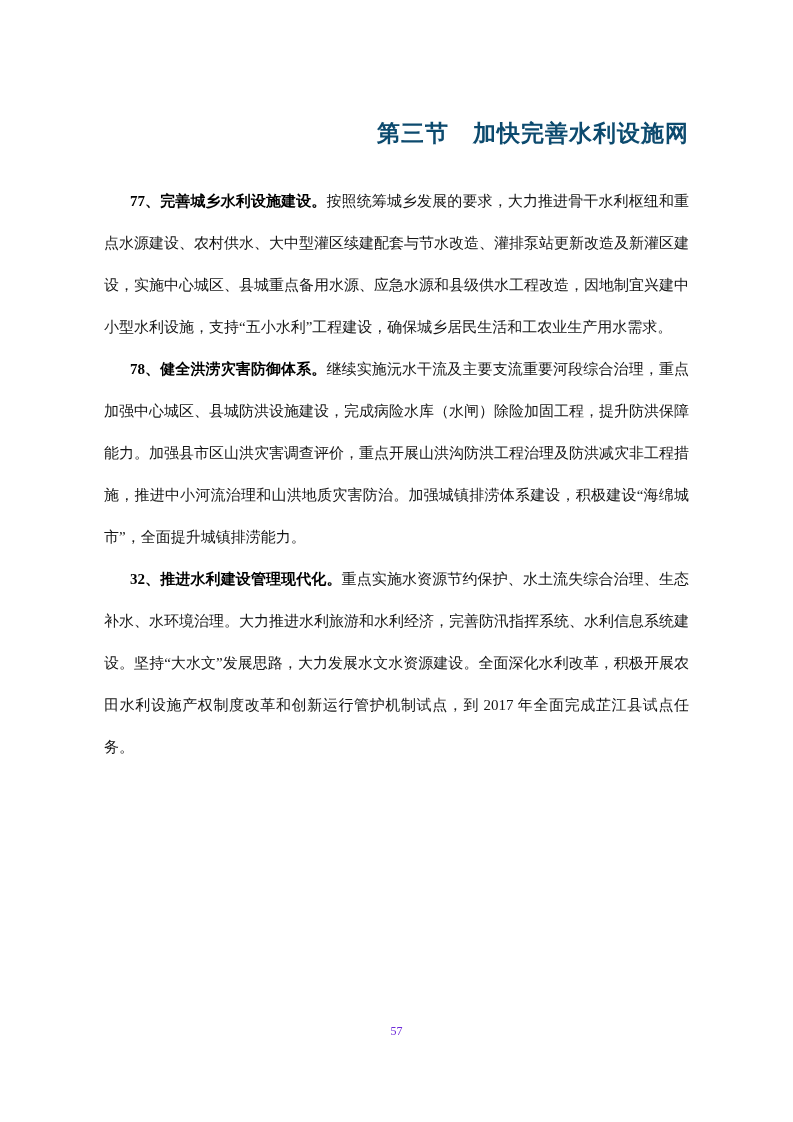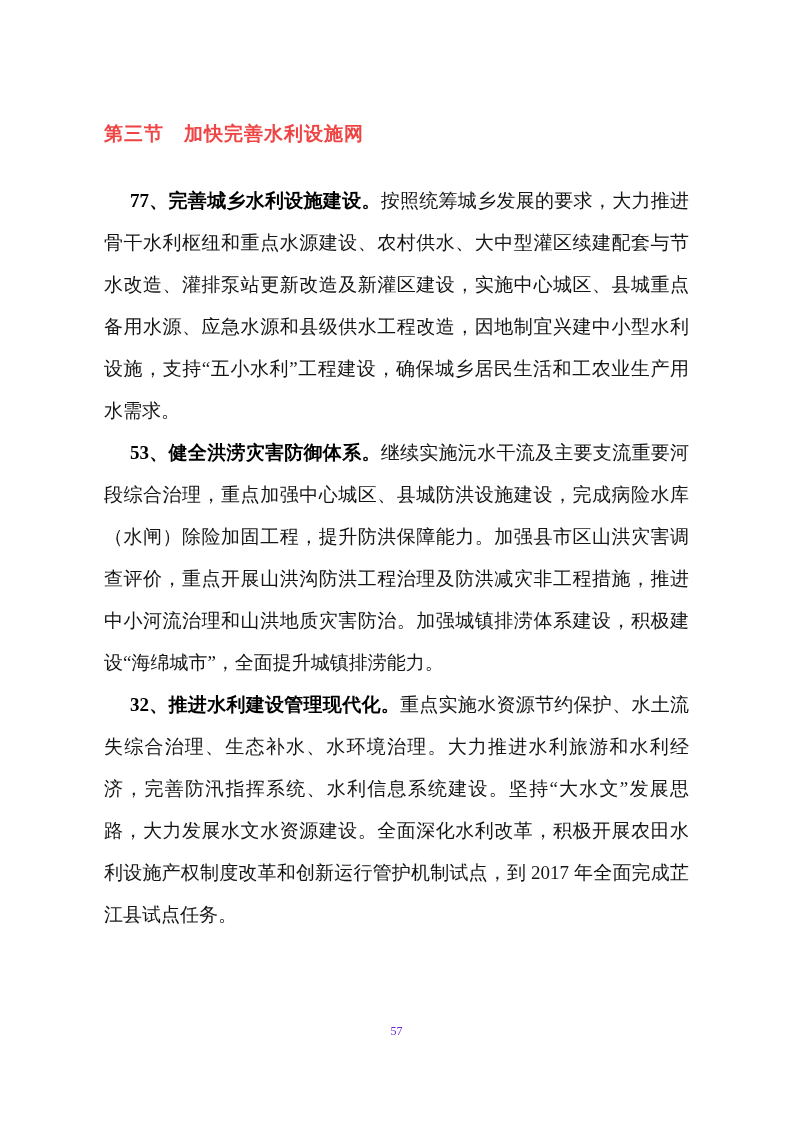--- a/index.html
+++ b/index.html
@@ -15,31 +15,31 @@
     color: #1a1a1a;
     overflow: hidden;
   }
   .doc-page {
     position: absolute;
     inset: 0;
     background: #ffffff;
   }
   .section-title {
     margin: 118px 104px 0 104px;
-    text-align: left;
-    font-size: 19px;
+    text-align: right;
+    font-size: 23px;
     line-height: 32px;
     font-weight: 700;
     letter-spacing: 1px;
-    color: #ef4444;
+    color: #0c4a6e;
   }
   .body-text {
     margin: 30px 104px 0 104px;
     width: 585px;
-    font-size: 19px;
+    font-size: 15px;
     line-height: 42px;
     text-align: justify;
     text-justify: inter-character;
     color: #151515;
   }
   .para {
     margin: 0;
     padding: 0;
     text-indent: 26px;
   }
@@ -62,21 +62,21 @@
 <body>
 
 <div class="doc-page">
 
   <h2 class="section-title">第三节　加快完善水利设施网</h2>
 
   <div class="body-text">
 
     <p class="para"><span class="lead">77、完善城乡水利设施建设。</span><span>按照统筹城乡发展的要求，大力推进骨干水利枢纽和重点水源建设、农村供水、大中型灌区续建配套与节水改造、灌排泵站更新改造及新灌区建设，实施中心城区、县城重点备用水源、应急水源和县级供水工程改造，因地制宜兴建中小型水利设施，支持“五小水利”工程建设，确保城乡居民生活和工农业生产用水需求。</span></p>
 
-    <p class="para"><span class="lead">53、健全洪涝灾害防御体系。</span><span>继续实施沅水干流及主要支流重要河段综合治理，重点加强中心城区、县城防洪设施建设，完成病险水库（水闸）除险加固工程，提升防洪保障能力。加强县市区山洪灾害调查评价，重点开展山洪沟防洪工程治理及防洪减灾非工程措施，推进中小河流治理和山洪地质灾害防治。加强城镇排涝体系建设，积极建设“海绵城市”，全面提升城镇排涝能力。</span></p>
+    <p class="para"><span class="lead">78、健全洪涝灾害防御体系。</span><span>继续实施沅水干流及主要支流重要河段综合治理，重点加强中心城区、县城防洪设施建设，完成病险水库（水闸）除险加固工程，提升防洪保障能力。加强县市区山洪灾害调查评价，重点开展山洪沟防洪工程治理及防洪减灾非工程措施，推进中小河流治理和山洪地质灾害防治。加强城镇排涝体系建设，积极建设“海绵城市”，全面提升城镇排涝能力。</span></p>
 
     <p class="para"><span class="lead">32、推进水利建设管理现代化。</span><span>重点实施水资源节约保护、水土流失综合治理、生态补水、水环境治理。大力推进水利旅游和水利经济，完善防汛指挥系统、水利信息系统建设。坚持“大水文”发展思路，大力发展水文水资源建设。全面深化水利改革，积极开展农田水利设施产权制度改革和创新运行管护机制试点，到 2017 年全面完成芷江县试点任务。</span></p>
 
   </div>
 
   <div class="page-number">57</div>
 
 </div>
 
 </body></html>

